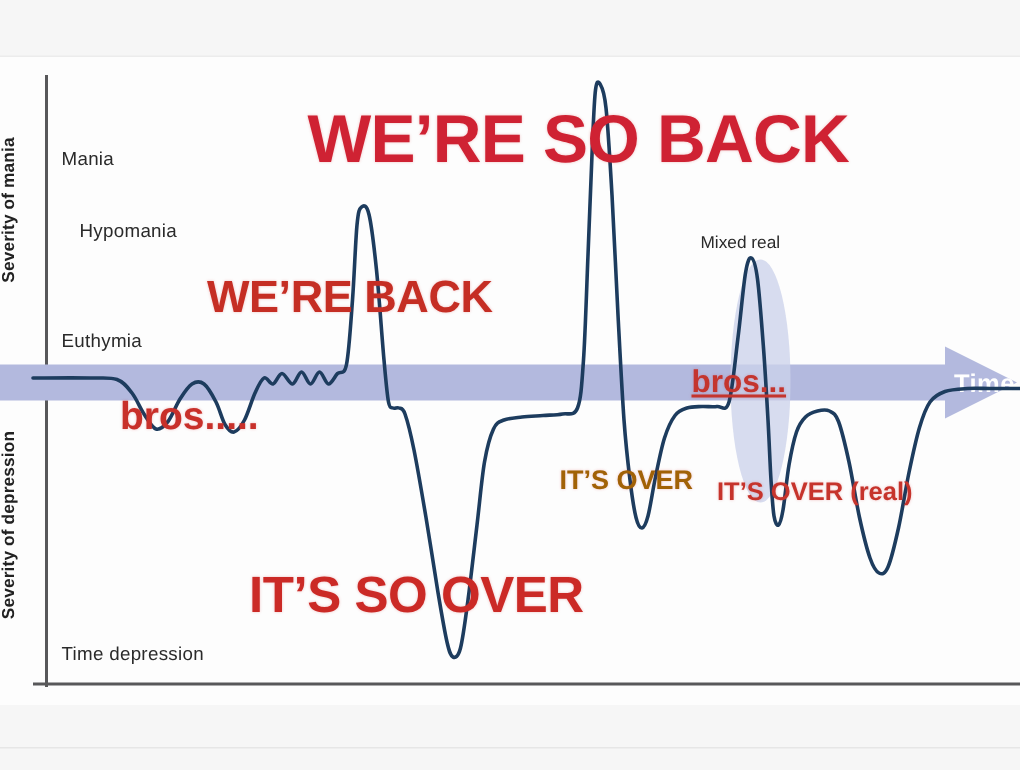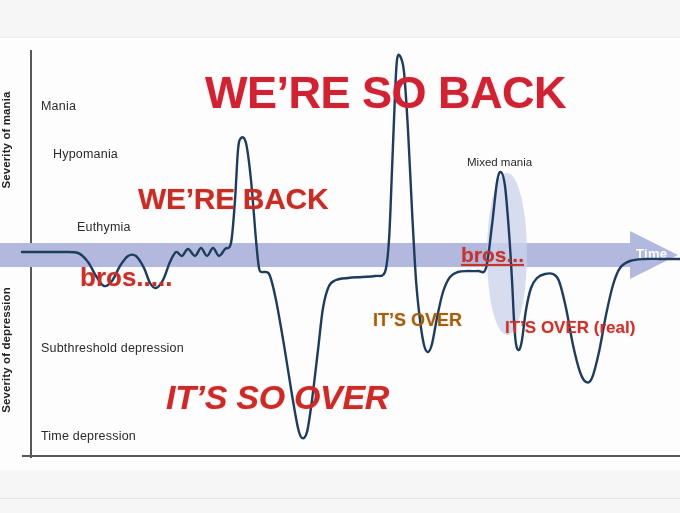--- a/index.html
+++ b/index.html
@@ -83,21 +83,21 @@
   .y-tick {
     position: absolute;
     left: 41px;
     font-size: 12.5px;
     color: #2a2a2a;
     letter-spacing: 0.2px;
     white-space: nowrap;
   }
   #tick-mania      { top: 65px; margin-top: 34px;  }
   #tick-hypomania  { top: 147px; margin-left: 12px; }
-  #tick-euthymia   { top: 220px; margin-left: 36px; }
+  #tick-euthymia   { top: 220px; }
   #tick-subthresh  { top: 341px; }
   #tick-major      { top: 429px; }
 
   
   .time-band {
     position: absolute;
     left: 0; top: 243px;
     width: 632px; height: 24px;
     background: #b3b9de;
   }
@@ -105,21 +105,21 @@
     position: absolute;
     left: 630px; top: 231px;
     width: 0; height: 0;
     border-top: 24px solid transparent;
     border-bottom: 24px solid transparent;
     border-left: 48px solid #b3b9de;
   }
   .time-label {
     position: absolute;
     left: 636px; top: 246px;
-    font-size: 13px;
+    font-size: 17px;
     font-weight: bold;
     color: #ffffff;
     letter-spacing: 0.3px;
   }
 
   
   .mixed-oval {
     position: absolute;
     left: 487px; top: 173px;
     width: 40px; height: 162px;
@@ -168,35 +168,34 @@
     left: 80px; top: 262px;
     font-size: 26px;
     color: #c8302a;
     letter-spacing: 0px;
   }
   #meme-its-so-over {
     left: 166px; top: 378px;
     font-size: 34px;
     letter-spacing: -0.3px;
     color: #cb2a26;
-    font-style: italic;
   }
   #meme-its-over {
     left: 373px; top: 310px;
     font-size: 18px;
     color: #a16207;
   }
   #meme-bros-2 {
     left: 461px; top: 243px;
     font-size: 21px;
     color: #c4352e;
     text-decoration: underline;
   }
   #meme-its-over-real {
-    left: 505px; top: 318px;
+    left: 478px; top: 318px;
     font-size: 17px;
     color: #c6342c;
   }
 </style>
 </head>
 <body>
 
 <div id="stage">
 
   <div class="figure-bg"></div>
@@ -206,29 +205,28 @@
 
   <div class="y-axis"></div>
   <div class="x-axis"></div>
 
   <div class="axis-group-label" id="mania-axis-label">Severity of mania</div>
   <div class="axis-group-label" id="depression-axis-label">Severity of depression</div>
 
   <div class="y-tick" id="tick-mania">Mania</div>
   <div class="y-tick" id="tick-hypomania">Hypomania</div>
   <div class="y-tick" id="tick-euthymia">Euthymia</div>
-  <div class="y-tick" id="tick-subthresh">Subthreshold depression</div>
   <div class="y-tick" id="tick-major">Time depression</div>
 
   <div class="time-band"></div>
   <div class="time-band-arrow"></div>
   <div class="time-label">Time</div>
 
   <div class="mixed-oval"></div>
-  <div class="mixed-label">Mixed mania</div>
+  <div class="mixed-label">Mixed real</div>
 
   <svg id="waveform" viewBox="0 0 680 513">
     <path id="wave-path" fill="none" stroke="#1d3c5e" stroke-width="2.4" stroke-linecap="round" stroke-linejoin="round" d="M 22 252 C 28.33 252.00, 50.67 251.83, 60 252 C 69.33 252.17, 73.33 251.33, 78 253 C 82.67 254.67, 85.00 258.17, 88 262 C 91.00 265.83, 93.33 272.00, 96 276 C 98.67 280.00, 101.33 285.17, 104 286 C 106.67 286.83, 109.33 284.33, 112 281 C 114.67 277.67, 117.33 270.17, 120 266 C 122.67 261.83, 125.33 257.67, 128 256 C 130.67 254.33, 133.33 254.00, 136 256 C 138.67 258.00, 141.67 263.50, 144 268 C 146.33 272.50, 148.00 279.67, 150 283 C 152.00 286.33, 153.83 288.50, 156 288 C 158.17 287.50, 160.67 284.33, 163 280 C 165.33 275.67, 167.83 266.67, 170 262 C 172.17 257.33, 174.00 253.00, 176 252 C 178.00 251.00, 180.00 256.50, 182 256 C 184.00 255.50, 185.83 249.00, 188 249 C 190.17 249.00, 192.83 256.17, 195 256 C 197.17 255.83, 199.00 248.00, 201 248 C 203.00 248.00, 205.00 256.00, 207 256 C 209.00 256.00, 211.00 248.00, 213 248 C 215.00 248.00, 217.00 255.83, 219 256 C 221.00 256.17, 223.00 251.17, 225 249 C 227.00 246.83, 229.33 251.17, 231 243 C 232.67 234.83, 233.83 215.50, 235 200 C 236.17 184.50, 237.00 160.33, 238 150 C 239.00 139.67, 239.67 139.17, 241 138 C 242.33 136.83, 244.33 136.00, 246 143 C 247.67 150.00, 249.33 163.83, 251 180 C 252.67 196.17, 254.67 225.33, 256 240 C 257.33 254.67, 258.00 262.67, 259 268 C 260.00 273.33, 260.83 271.33, 262 272 C 263.17 272.67, 264.67 271.33, 266 272 C 267.33 272.67, 268.33 271.33, 270 276 C 271.67 280.67, 273.67 288.50, 276 300 C 278.33 311.50, 281.33 329.17, 284 345 C 286.67 360.83, 289.67 381.17, 292 395 C 294.33 408.83, 296.33 420.83, 298 428 C 299.67 435.17, 300.50 437.33, 302 438 C 303.50 438.67, 305.33 438.33, 307 432 C 308.67 425.67, 310.17 413.67, 312 400 C 313.83 386.33, 316.17 365.33, 318 350 C 319.83 334.67, 321.17 318.67, 323 308 C 324.83 297.33, 326.83 290.67, 329 286 C 331.17 281.33, 332.83 281.33, 336 280 C 339.17 278.67, 343.67 278.50, 348 278 C 352.33 277.50, 357.50 277.33, 362 277 C 366.50 276.67, 371.17 276.83, 375 276 C 378.83 275.17, 382.67 278.00, 385 272 C 387.33 266.00, 387.83 257.00, 389 240 C 390.17 223.00, 391.00 194.17, 392 170 C 393.00 145.83, 394.17 113.33, 395 95 C 395.83 76.67, 396.17 66.50, 397 60 C 397.83 53.50, 398.83 54.00, 400 56 C 401.17 58.00, 402.67 59.67, 404 72 C 405.33 84.33, 406.67 107.00, 408 130 C 409.33 153.00, 410.67 185.00, 412 210 C 413.33 235.00, 414.67 261.67, 416 280 C 417.33 298.33, 418.67 309.17, 420 320 C 421.33 330.83, 422.67 339.67, 424 345 C 425.33 350.33, 426.67 352.17, 428 352 C 429.33 351.83, 430.50 349.67, 432 344 C 433.50 338.33, 435.17 326.67, 437 318 C 438.83 309.33, 440.83 298.83, 443 292 C 445.17 285.17, 447.50 280.33, 450 277 C 452.50 273.67, 455.00 273.00, 458 272 C 461.00 271.00, 464.67 271.17, 468 271 C 471.33 270.83, 475.00 271.50, 478 271 C 481.00 270.50, 483.67 275.67, 486 268 C 488.33 260.33, 490.17 239.33, 492 225 C 493.83 210.67, 495.50 190.83, 497 182 C 498.50 173.17, 499.67 171.33, 501 172 C 502.33 172.67, 503.67 176.00, 505 186 C 506.33 196.00, 507.83 216.33, 509 232 C 510.17 247.67, 511.17 265.33, 512 280 C 512.83 294.67, 513.33 309.33, 514 320 C 514.67 330.67, 515.17 339.00, 516 344 C 516.83 349.00, 518.00 350.67, 519 350 C 520.00 349.33, 520.83 346.67, 522 340 C 523.17 333.33, 524.50 318.67, 526 310 C 527.50 301.33, 529.17 293.33, 531 288 C 532.83 282.67, 534.67 280.33, 537 278 C 539.33 275.67, 542.33 274.67, 545 274 C 547.67 273.33, 550.67 272.83, 553 274 C 555.33 275.17, 556.83 275.33, 559 281 C 561.17 286.67, 563.67 297.33, 566 308 C 568.33 318.67, 570.67 334.33, 573 345 C 575.33 355.67, 577.83 365.83, 580 372 C 582.17 378.17, 584.00 381.00, 586 382 C 588.00 383.00, 589.83 383.00, 592 378 C 594.17 373.00, 596.67 362.50, 599 352 C 601.33 341.50, 603.67 326.17, 606 315 C 608.33 303.83, 610.67 292.83, 613 285 C 615.33 277.17, 617.17 272.00, 620 268 C 622.83 264.00, 625.83 262.50, 630 261 C 634.17 259.50, 640.00 259.33, 645 259 C 650.00 258.67, 654.17 259.00, 660 259 C 665.83 259.00, 676.67 259.00, 680 259"></path>
   </svg>
 
   <div class="meme" id="meme-were-so-back">WE’RE SO BACK</div>
   <div class="meme" id="meme-bros-1">bros.....</div>
   <div class="meme" id="meme-were-back">WE’RE BACK</div>
   <div class="meme" id="meme-its-so-over">IT’S SO OVER</div>
   <div class="meme" id="meme-its-over">IT’S OVER</div>

